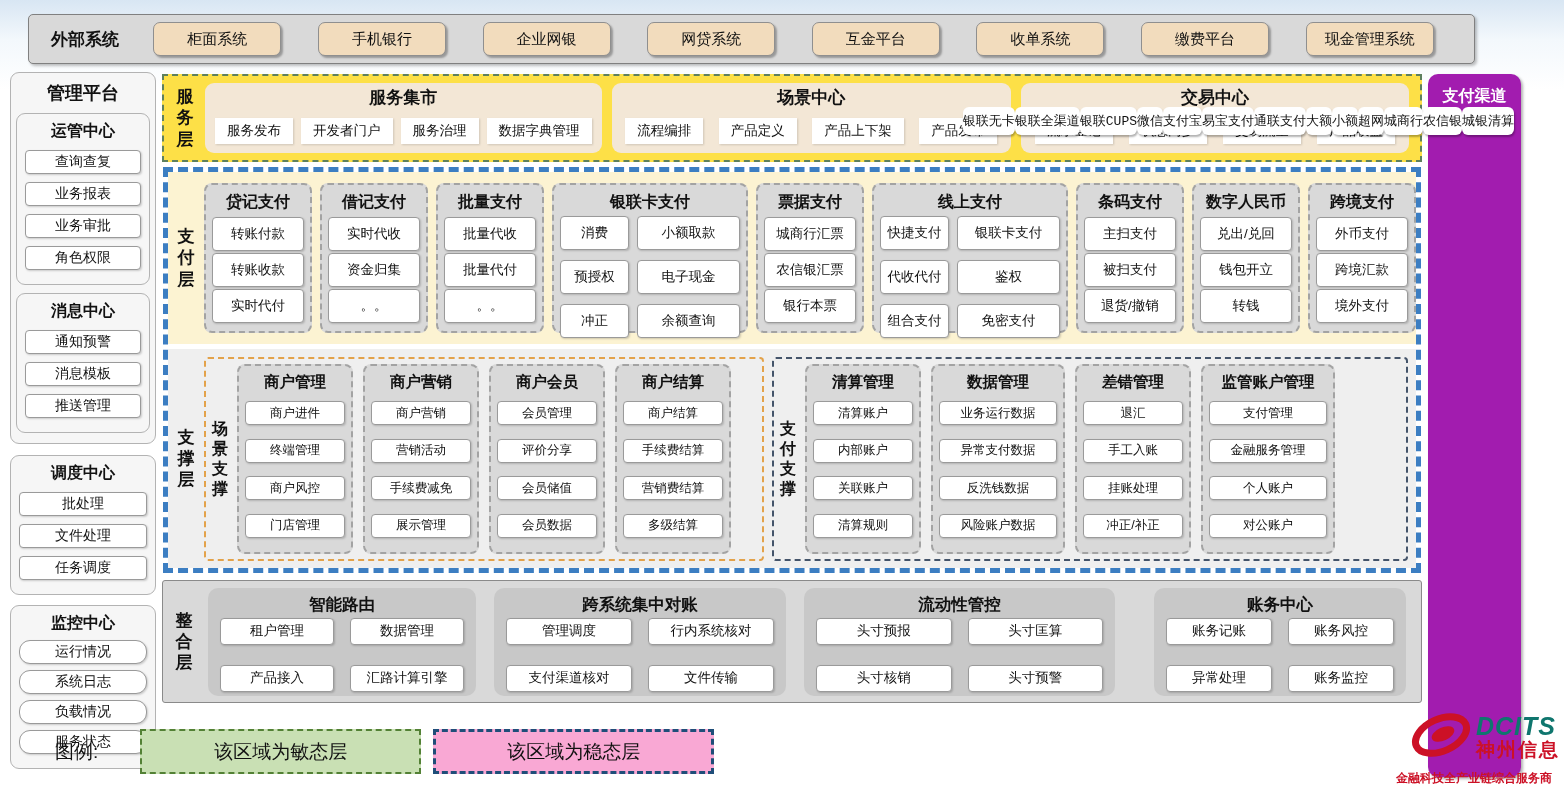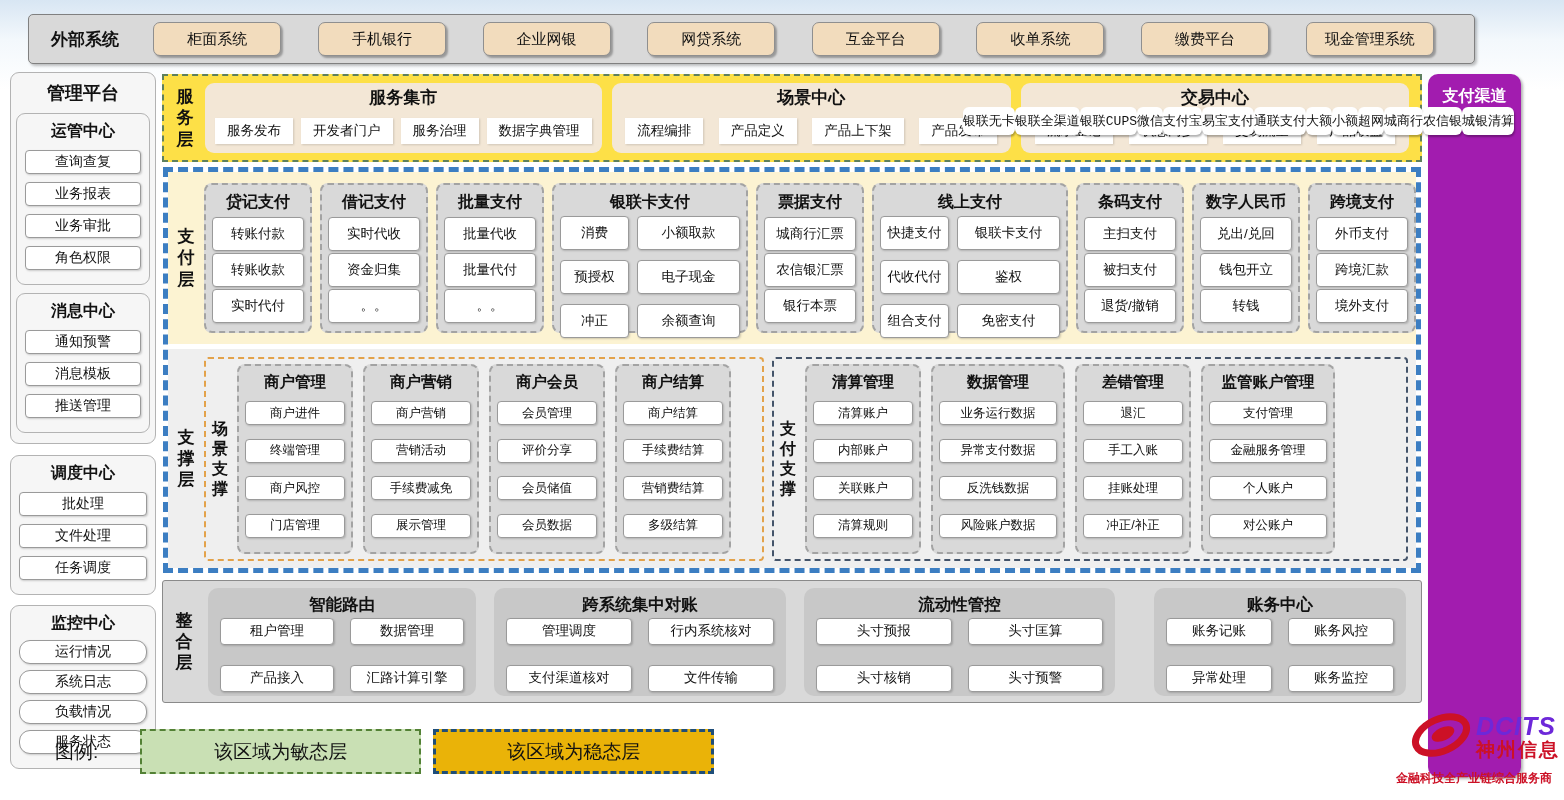--- a/index.html
+++ b/index.html
@@ -88,27 +88,27 @@
         padding:6px 7px 10px;display:flex;flex-direction:column;box-shadow:2px 2px 3px rgba(0,0,0,.3);}
   .ch-title{color:#fff;font-weight:bold;font-size:16px;text-align:center;margin:6px 0 0;}
   .ch-items{flex:1;display:flex;justify-content:flex-end;font-family:Liberation Mono, monospace;}
   .chbtn{height:28px;font-size:13px;border:none;border-radius:6px;box-shadow:1px 2px 2px rgba(0,0,0,.3);}
 
   
   .legend{left:55px;top:729px;display:flex;align-items:center;}
   .lgd-label{font-size:19px;}
   .lgbox{width:281px;height:45px;display:flex;align-items:center;justify-content:center;font-size:19px;}
   .lg-green{background:#c9e0b4;border:2px dashed #538135;margin-left:42px;}
-  .lg-blue{background:#eab308;border:3px dashed #1f4e79;margin-left:12px;}
+  .lg-blue{background:#f9a8d4;border:3px dashed #1f4e79;margin-left:12px;}
 
   
   .logo{left:1388px;top:708px;width:172px;}
   .logo-row{display:flex;align-items:center;justify-content:flex-end;}
   .logo-txt{margin-left:4px;}
-  .logo-brand{color:#6d28d9;font-weight:bold;font-style:italic;font-size:25px;line-height:1;letter-spacing:1px;}
+  .logo-brand{color:#0f766e;font-weight:bold;font-style:italic;font-size:25px;line-height:1;letter-spacing:1px;}
   .logo-name{color:#cc1126;font-weight:bold;font-size:19px;line-height:1.15;letter-spacing:2px;}
   .logo-tag{color:#cc1126;font-weight:bold;font-size:12px;margin-top:4px;text-align:center;white-space:nowrap;}
 </style>
 </head>
 <body>
 
 <div class="ebar abs">
   <div class="ebar-label">外部系统</div>
   <div class="ebar-items">
     <div class="ebtn">柜面系统</div>

